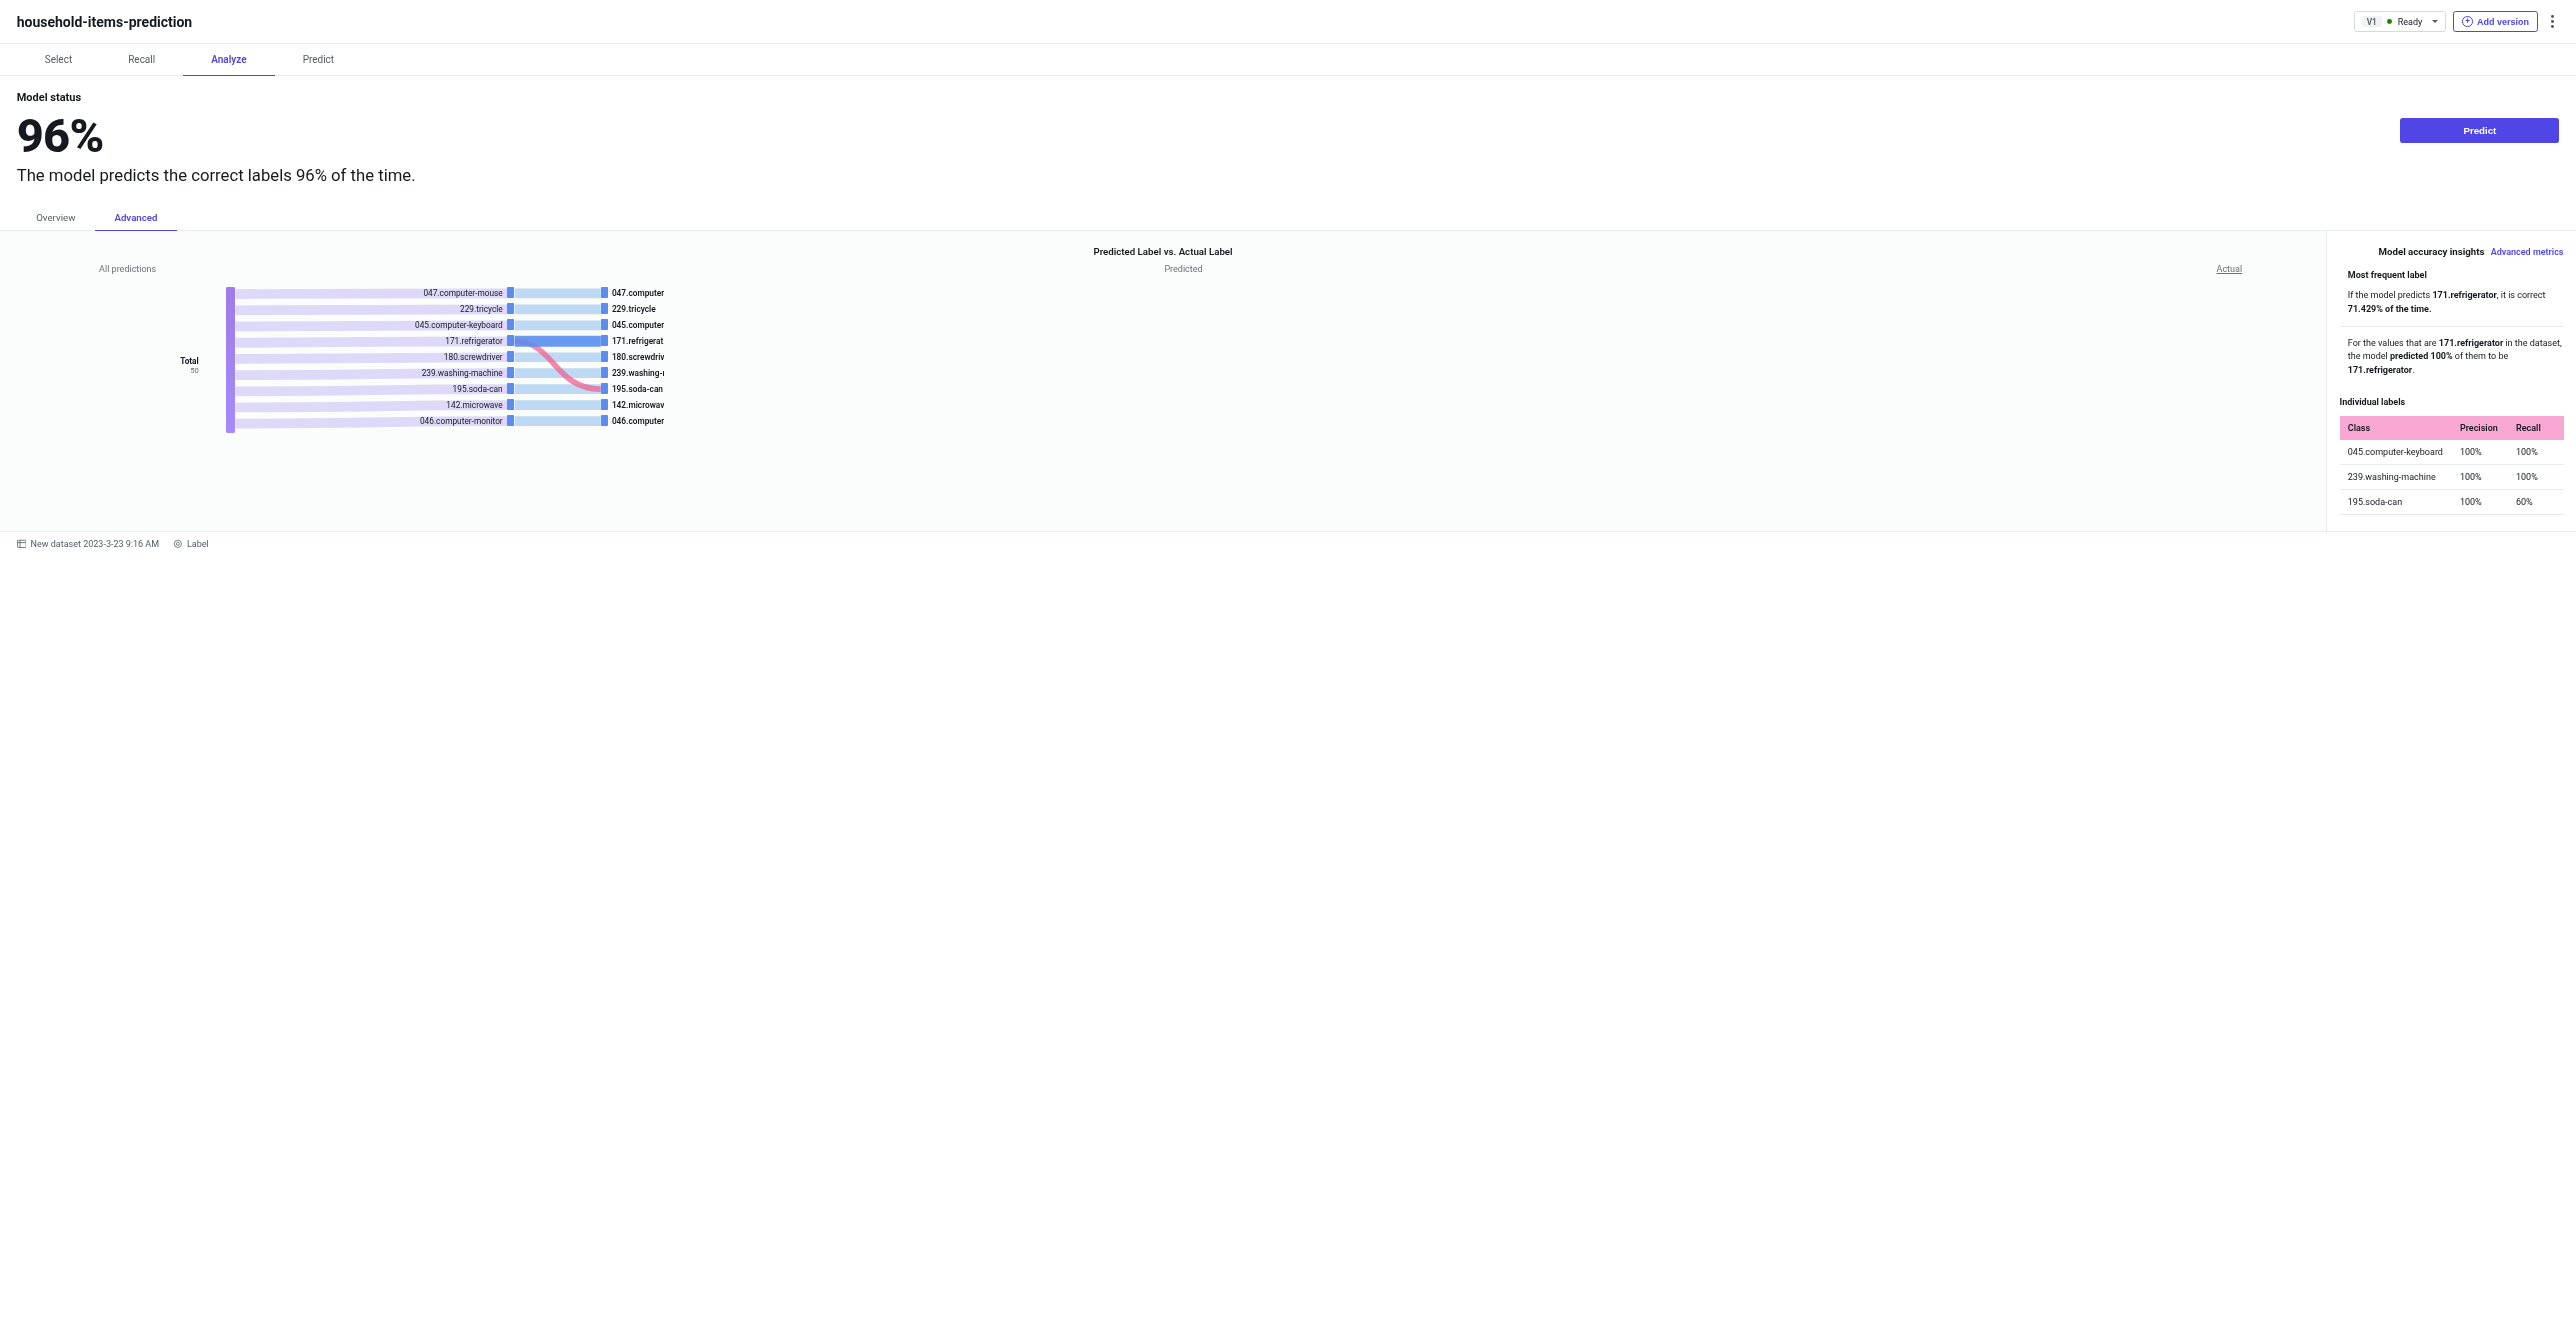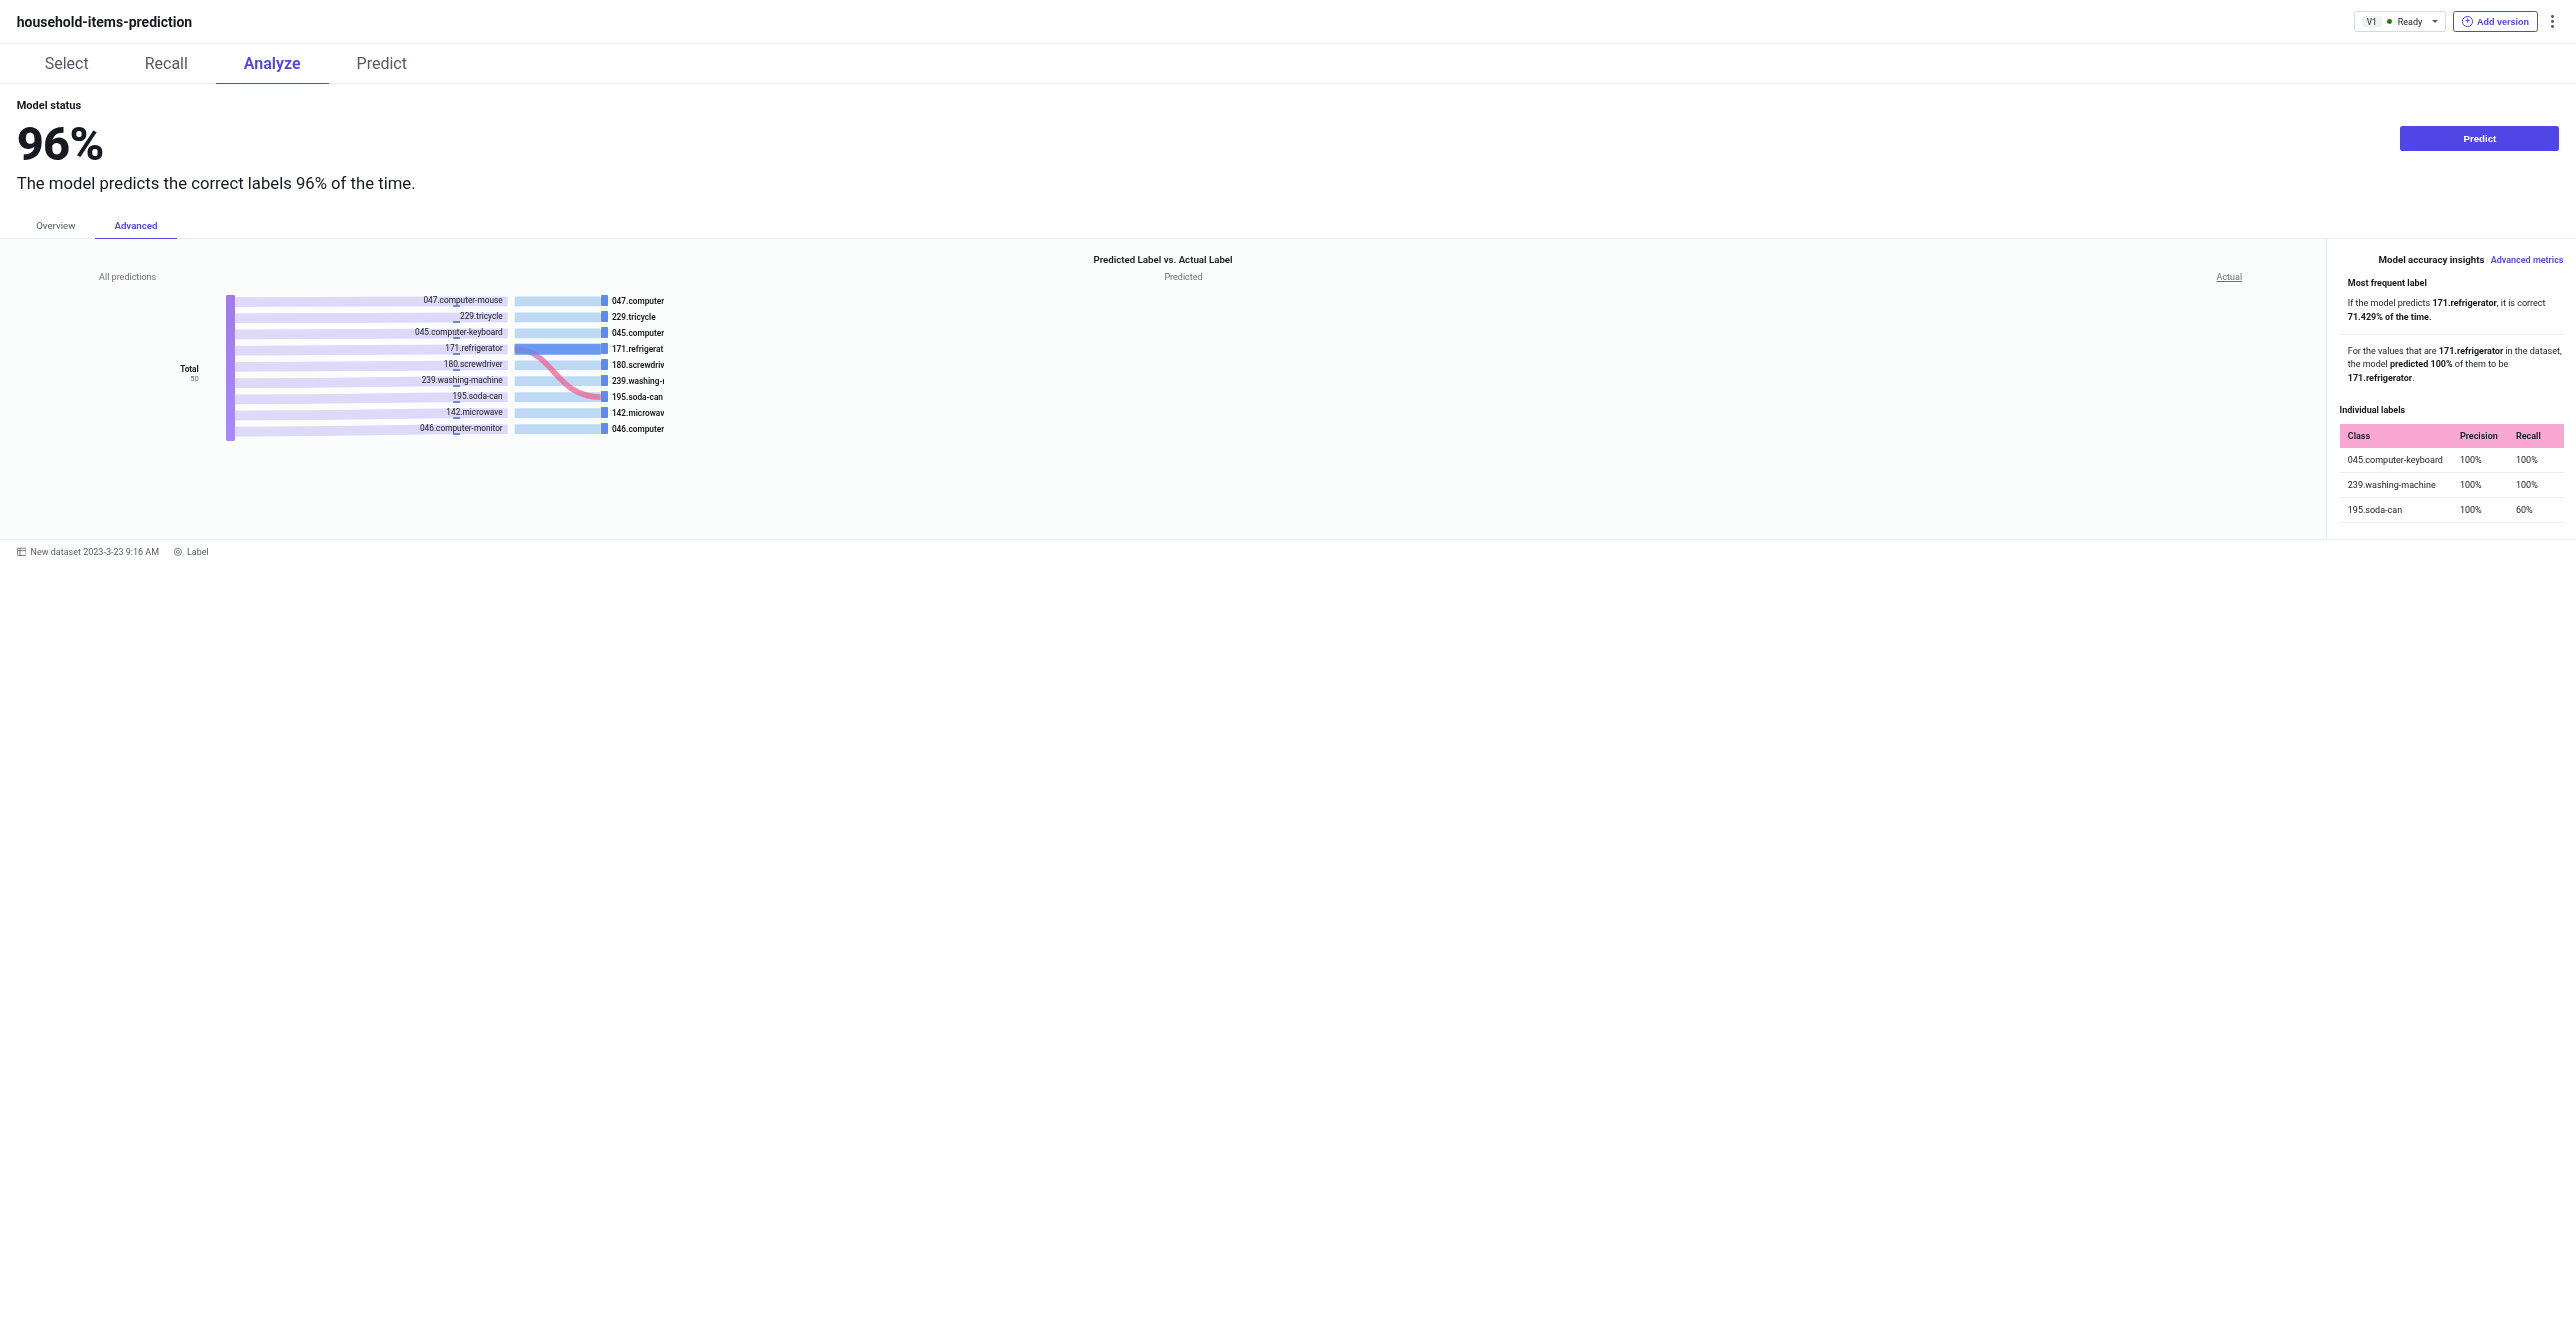--- a/index.html
+++ b/index.html
@@ -13,21 +13,21 @@
   .vtag { background: #f1f3f3; border-radius: 2.1px; padding: 0.7px 4.9px; font-weight: 600; color:#545b64; font-size:8.3px;}
   .dot-green { width: 4.9px; height: 4.9px; border-radius: 50%; background: #1d8102; display: inline-block; }
   .chevron-down { width: 0; height: 0; border-left: 3.5px solid transparent; border-right: 3.5px solid transparent; border-top: 3.5px solid #545b64; margin-left: 4.2px; }
   .add-version-btn { display: flex; align-items: center; gap: 4.2px; border: 0.7px solid #4f46e5; color: #4f46e5; background: #fff; border-radius: 2.8px; padding: 4.2px 8.3px; font-weight: 600; cursor: pointer; font-size:9px;}
   .plus-circle { width: 10.4px; height: 10.4px; border: 1.1px solid #4f46e5; border-radius: 50%; display: inline-flex; align-items: center; justify-content: center; font-size: 8.3px; line-height: 1; }
   .kebab { display:flex; flex-direction:column; gap:2.1px; padding: 5.6px; cursor:pointer; }
   .kebab span { width:2.8px; height:2.8px; border-radius:50%; background:#545b64; }
   
   
   .nav-tabs { display:flex; gap:0; border-bottom:0.7px solid #eaeded; padding: 0 16.7px; }
-  .nav-tab { padding: 9.7px 28px; color:#545b64; font-size:16px; cursor:pointer; }
+  .nav-tab { padding: 9.7px 28px; color:#545b64; font-size:10px; cursor:pointer; }
   .nav-tab.active { color:#4f46e5; font-weight:600; border-bottom: 1.4px solid #4f46e5; margin-bottom:-0.7px; }
   
   
   .status-row { display:flex; justify-content:space-between; align-items:flex-start; padding: 15.3px 16.7px 0 16.7px; }
   .status-label { font-size:11px; font-weight:700; margin-bottom: 4.2px; }
   .status-pct { font-size:47px; font-weight:800; letter-spacing:-0.7px; }
   .status-desc { font-size:16.7px; font-weight:400; color:#16191f; margin-top:2.8px; }
   .predict-btn { background:#4f46e5; color:#fff; border:none; border-radius:2.8px; padding: 7px 63px; font-weight:700; cursor:pointer; font-size:9.7px;}
   
   
@@ -52,21 +52,21 @@
   .total-lbl { position:absolute; left: -3.5px; top: 69px; text-align:right; font-size:8.3px; font-weight:700; color:#16191f;}
   .total-lbl small { display:block; font-weight:400; color:#697077; font-size:7.6px;}
   
   .pred-col, .act-col { position:absolute; top:0; }
   .pred-col { left: 222px; }
   .act-col  { left: 417px; }
   .node { height:12.5px; margin-bottom:3.5px; display:flex; align-items:center; }
   .node .bar { width: 7px; height: 11px; background:#5b8def; border-radius:0.7px;}
   .node .lbl { font-size:8.3px; color:#16191f; white-space:nowrap; }
   .pred-col .node .lbl { text-align:right; margin-right:4.2px; width: 97px; }
-  .pred-col .node { flex-direction:column; justify-content:flex-end;}
+  .pred-col .node { flex-direction:row; justify-content:flex-end;}
   .act-col .node .lbl { margin-left:4.2px; font-weight:600; width:52px; overflow:hidden;}
   
   svg.flows { position:absolute; left:0; top:0; width:100%; height:153px; pointer-events:none;}
   
   
   .sp-header { display:flex; justify-content:space-between; align-items:center; margin-bottom:12.5px; }
   .sp-title { font-weight:700; font-size:9.7px;padding-left:39px; }
   .adv-link { color:#4f46e5; font-weight:600; font-size:9px; cursor:pointer;}
   .sp-sub { font-weight:700; font-size:9px; margin: 2.8px 0 9.7px 8.3px; }
   .sp-text { font-size:9px; line-height:1.5; color:#16191f; padding:0 0 9.7px 8.3px; border-bottom:0.7px solid #eaeded; margin-bottom:9.7px;}

